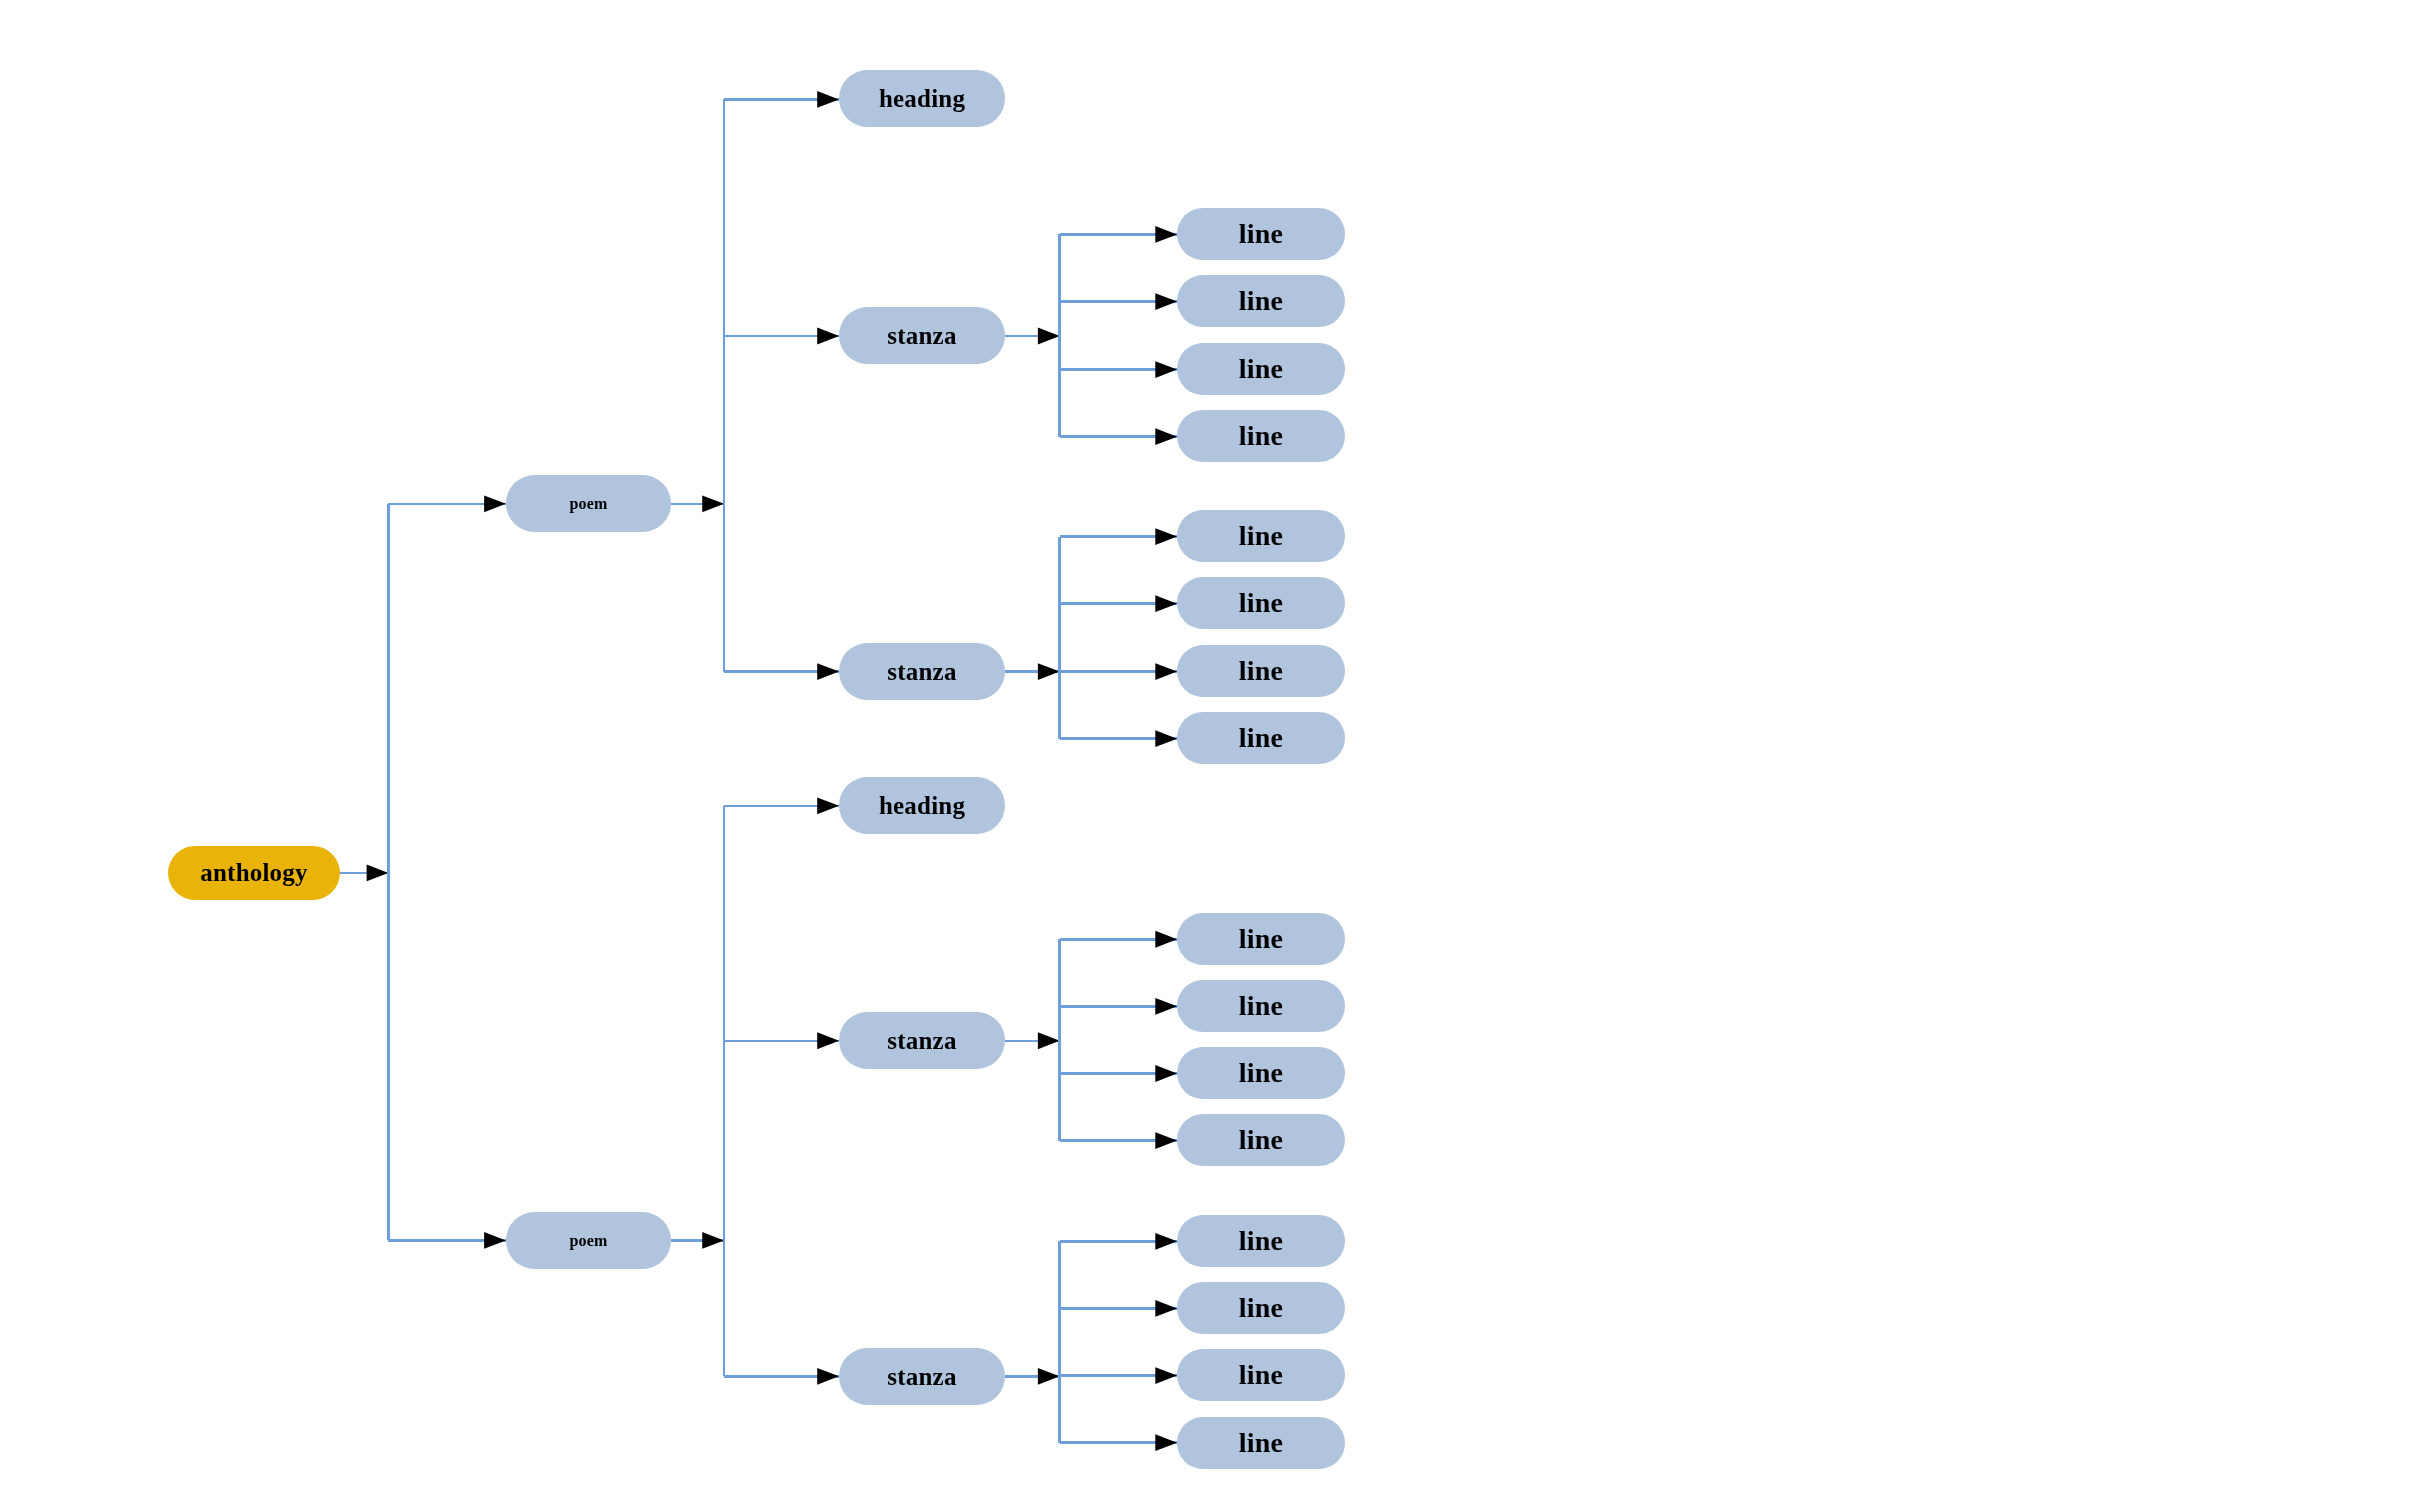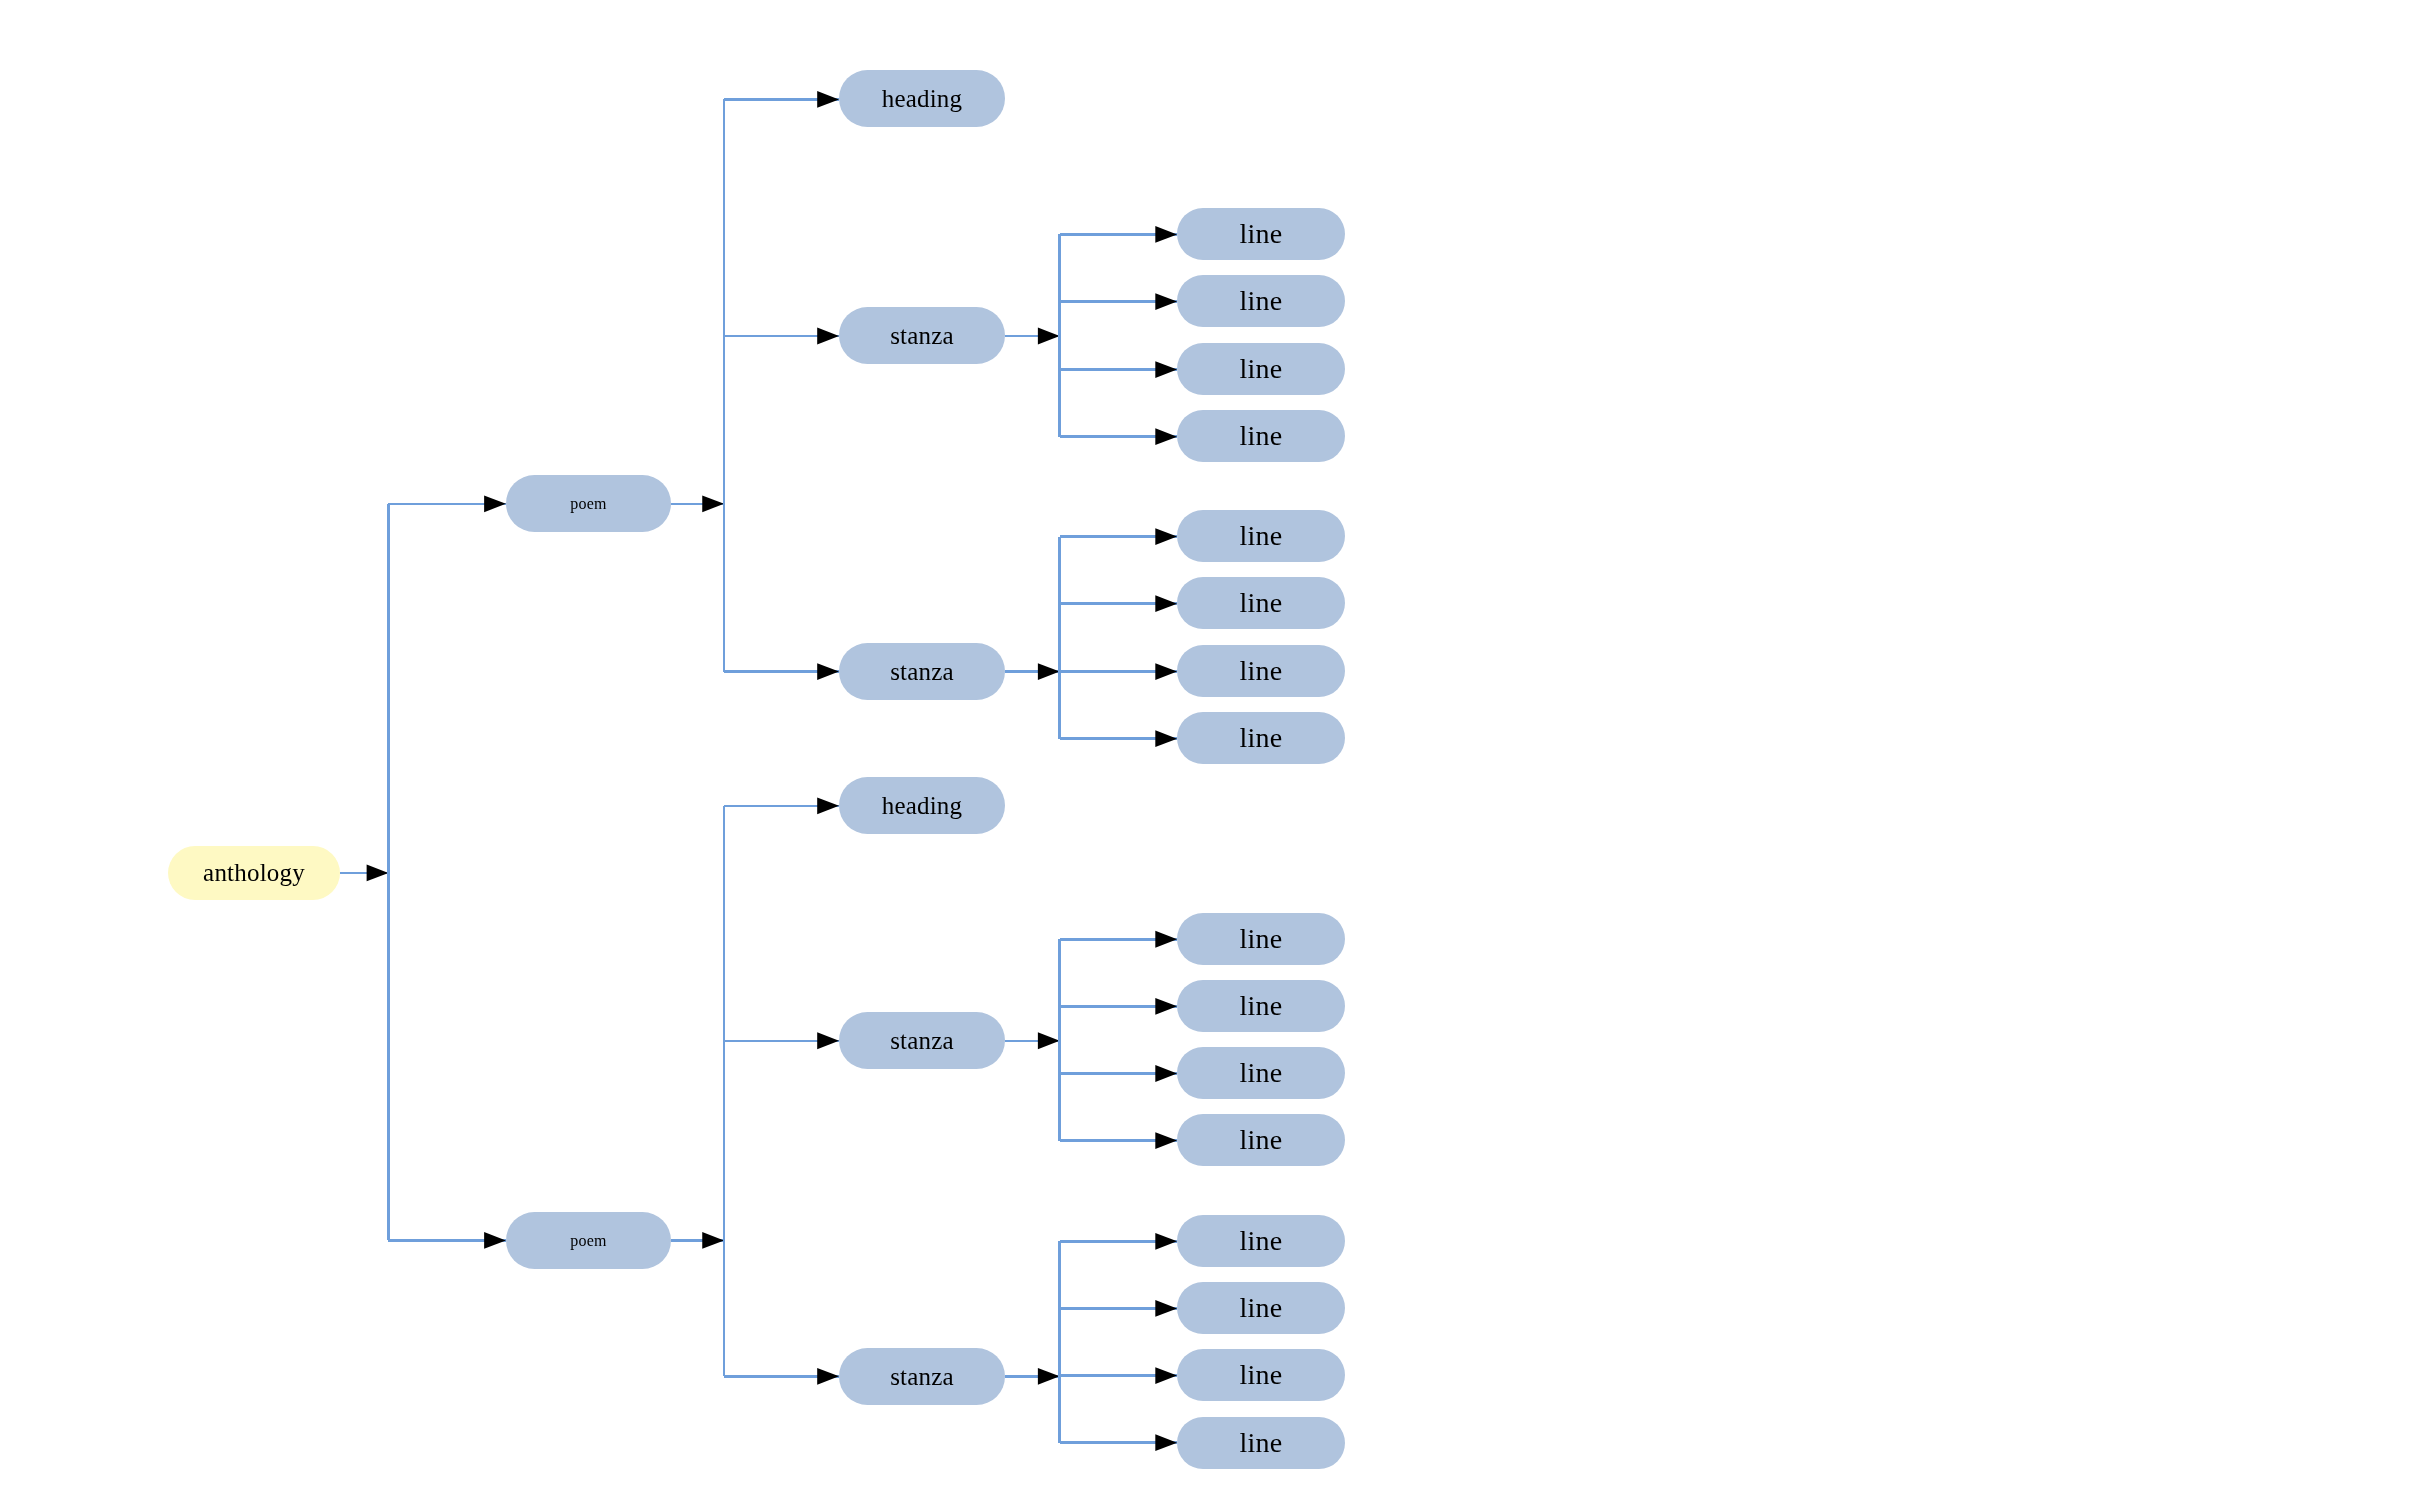--- a/index.html
+++ b/index.html
@@ -28,21 +28,21 @@
   }
   .node {
     position: absolute;
     box-sizing: border-box;
     background: #b0c4de;
     border-radius: 838px;
     display: flex;
     align-items: center;
     justify-content: center;
     color: #000000;
-    font-weight: normal;
+    font-weight: bold;
     font-family: "Liberation Serif", "DejaVu Serif", serif;
     letter-spacing: 0.2px;
     user-select: none;
   }
   .node-root   { font-size: 25px; }
   .node-poem   { font-size: 16px; }
   .node-mid    { font-size: 25px; }
   .node-leaf   { font-size: 28px; }
 </style>
 </head>
@@ -114,21 +114,21 @@
       <line x1="1263" y1="1479" x2="1403" y2="1479" stroke="#6f9fdb" stroke-width="3" shape-rendering="crispEdges"></line>
       <polygon points="1377,1469 1403,1479 1377,1489" fill="#000000"></polygon>
       <line x1="1263" y1="1559" x2="1403" y2="1559" stroke="#6f9fdb" stroke-width="3" shape-rendering="crispEdges"></line>
       <polygon points="1377,1549 1403,1559 1377,1569" fill="#000000"></polygon>
       <line x1="1263" y1="1639" x2="1403" y2="1639" stroke="#6f9fdb" stroke-width="3" shape-rendering="crispEdges"></line>
       <polygon points="1377,1629 1403,1639 1377,1649" fill="#000000"></polygon>
       <line x1="1263" y1="1719" x2="1403" y2="1719" stroke="#6f9fdb" stroke-width="3" shape-rendering="crispEdges"></line>
       <polygon points="1377,1709 1403,1719 1377,1729" fill="#000000"></polygon>
     </svg>
   <div id="nodes">
-      <div class="node node-root" style="left: 168px; top: 846px; width: 172px; height: 54px; background: #fef9c3; color: rgb(0, 0, 0);">
+      <div class="node node-root" style="left: 168px; top: 846px; width: 172px; height: 54px; background: #eab308; color: rgb(0, 0, 0);">
         <span>anthology</span>
       </div>
       <div class="node node-poem" style="left: 506px; top: 475px; width: 165px; height: 57px; background: rgb(176, 196, 222); color: rgb(0, 0, 0);">
         <span>poem</span>
       </div>
       <div class="node node-mid" style="left: 839px; top: 70px; width: 166px; height: 57px; background: rgb(176, 196, 222); color: rgb(0, 0, 0);">
         <span>heading</span>
       </div>
       <div class="node node-mid" style="left: 839px; top: 307px; width: 166px; height: 57px; background: rgb(176, 196, 222); color: rgb(0, 0, 0);">
         <span>stanza</span>

